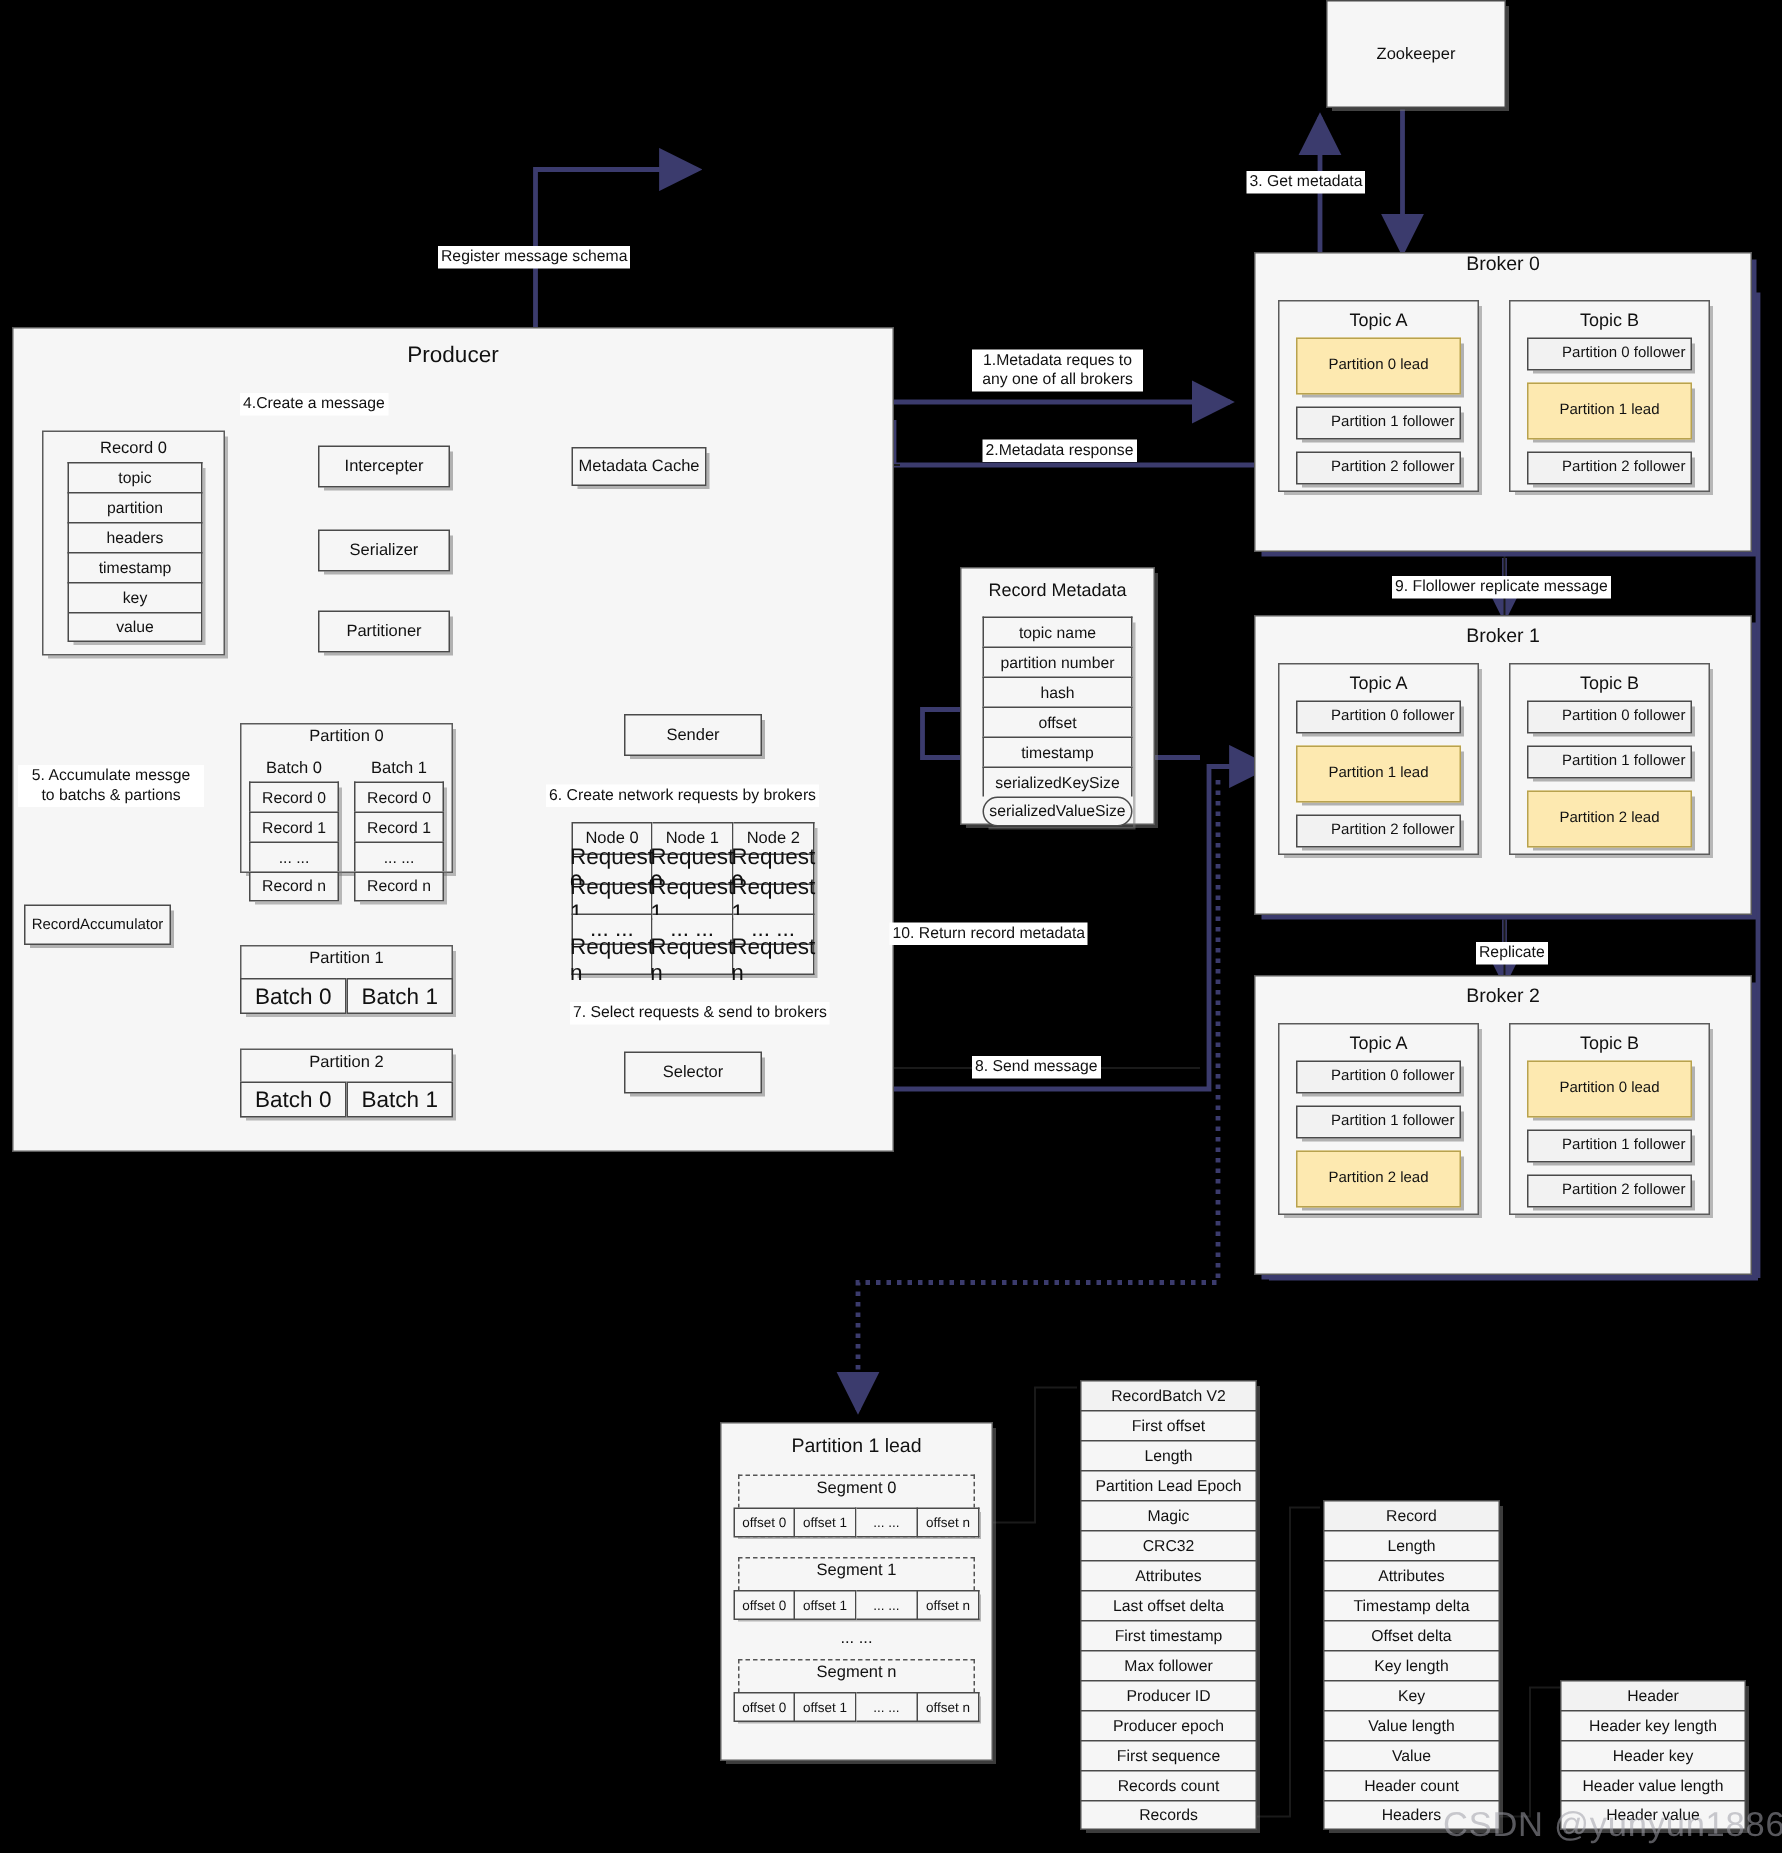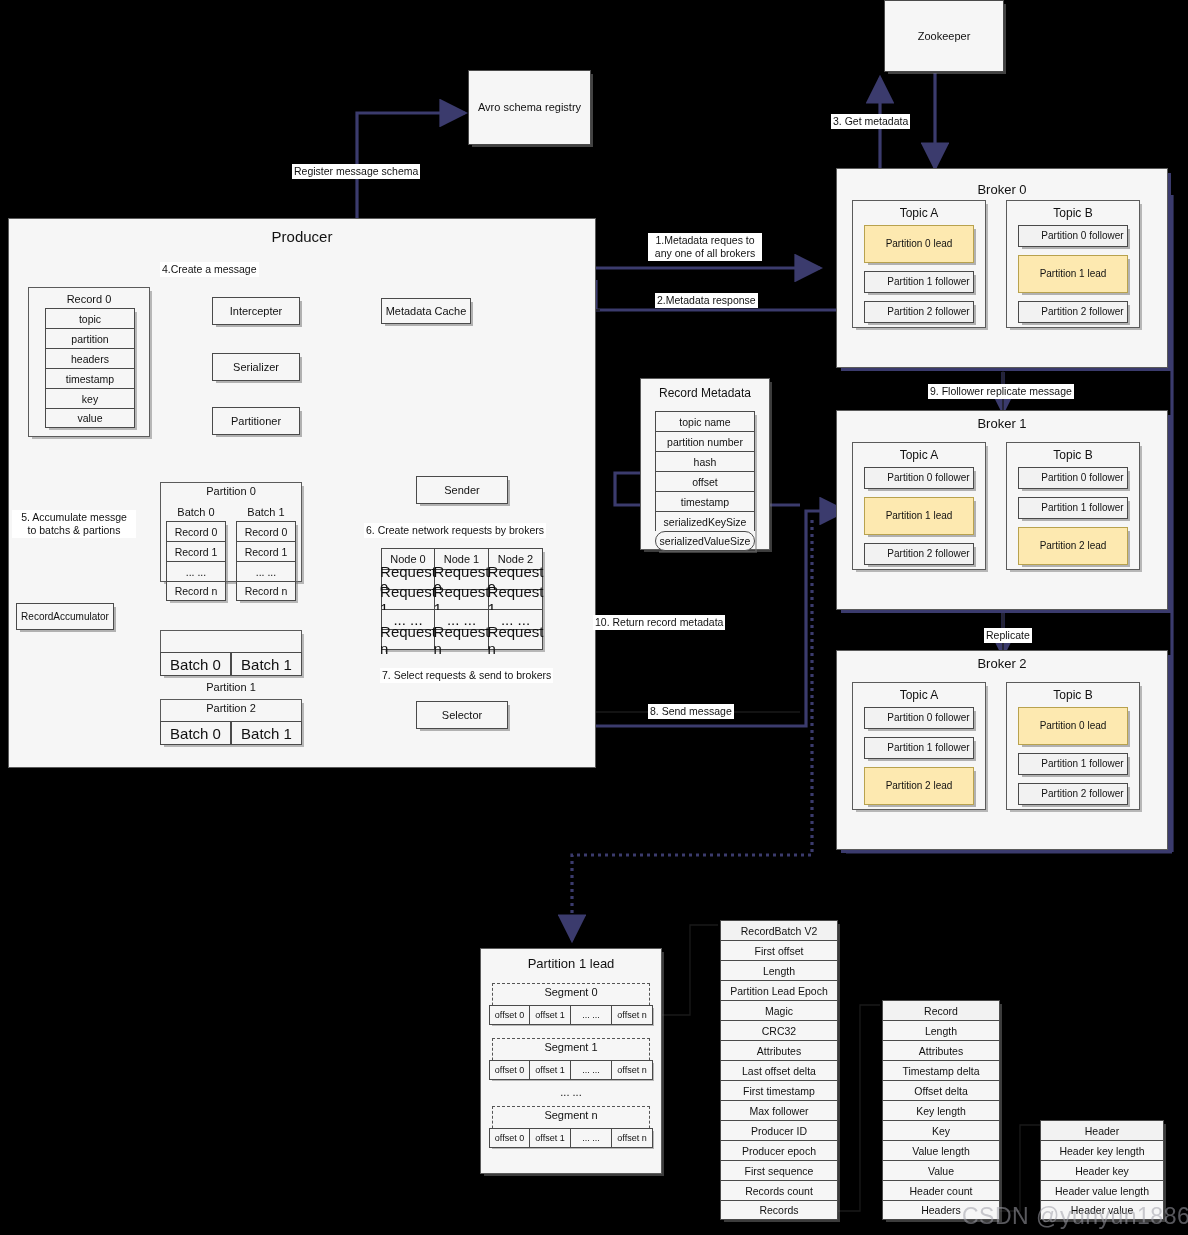--- a/index.html
+++ b/index.html
@@ -113,23 +113,20 @@
       <path d="M838,1211 L860,1211 L860,1005 L880,1005"></path>
 
       <path d="M1000,1211 L1020,1211 L1020,1125 L1040,1125"></path>
     </g>
   </svg>
 
   <div class="box" style="left:884px;top:0px;width:120px;height:72px;">
     <span>Zookeeper</span>
   </div>
 
-  <div class="box" style="left:468px;top:70px;width:123px;height:75px;">
-    <span>Avro schema registry</span>
-  </div>
 
   <div class="lbl" style="left:292px;top:164px;">Register message schema</div>
   <div class="lbl" style="left:831px;top:114px;">3. Get metadata</div>
 
   <div class="container" style="left:8px;top:218px;width:588px;height:550px;">
   </div>
   <div class="title" style="left:8px;top:228px;width:588px;font-size:15px;">Producer</div>
 
   <div class="container" style="left:28px;top:287px;width:122px;height:150px;box-shadow:3px 3px 0 -1px rgba(120,120,120,.5);"></div>
   <div class="title" style="left:28px;top:293px;width:122px;font-size:11px;">Record 0</div>
@@ -178,21 +175,21 @@
       <div class="row" style="height: 20px;">Record n</div>
     </div>
   <div class="fieldlist shadow" id="batch1-records" style="left:236px;top:521px;width:60px;">
       <div class="row" style="height: 20px;">Record 0</div>
       <div class="row" style="height: 20px;">Record 1</div>
       <div class="row" style="height: 20px;">... ...</div>
       <div class="row" style="height: 20px;">Record n</div>
     </div>
 
   <div class="container plain" style="left:160px;top:630px;width:142px;height:46px;box-shadow:3px 3px 0 -1px rgba(120,120,120,.5);"></div>
-  <div class="title" style="left:160px;top:633px;width:142px;font-size:11px;margin-top:48px;">Partition 1</div>
+  <div class="title" style="left:160px;top:633px;width:142px;font-size:11px;">Partition 1</div>
   <div class="gridcell" style="position:absolute;left:160px;top:652px;width:71px;height:24px;">Batch 0</div>
   <div class="gridcell" style="position:absolute;left:231px;top:652px;width:71px;height:24px;">Batch 1</div>
 
   <div class="container plain" style="left:160px;top:699px;width:142px;height:46px;box-shadow:3px 3px 0 -1px rgba(120,120,120,.5);"></div>
   <div class="title" style="left:160px;top:702px;width:142px;font-size:11px;">Partition 2</div>
   <div class="gridcell" style="position:absolute;left:160px;top:721px;width:71px;height:24px;">Batch 0</div>
   <div class="gridcell" style="position:absolute;left:231px;top:721px;width:71px;height:24px;">Batch 1</div>
 
   <div class="box" style="left:416px;top:476px;width:92px;height:28px;">
     <span>Sender</span>
@@ -251,21 +248,21 @@
     <span>any one of all brokers</span>
   </div>
   <div class="lbl" style="left:655px;top:293px;">2.Metadata response</div>
   <div class="lbl" style="left:593px;top:615px;">10. Return record metadata</div>
   <div class="lbl" style="left:648px;top:704px;">8. Send message</div>
   <div class="lbl" style="left:928px;top:384px;">9. Flollower replicate message</div>
   <div class="lbl" style="left:984px;top:628px;">Replicate</div>
 
   <div id="brokers-host">
       <div class="container" style="left: 836px; top: 168px; width: 332px; height: 200px; box-shadow: rgb(59, 59, 109) 4px 4px 0px -1px;"></div>
-      <div class="title" style="left: 836px; top: 182px; width: 332px; font-size: 13px;">Broker 0</div>
+      <div class="title" style="left: 836px; top: 168px; width: 332px; font-size: 13px;">Broker 0</div>
       <div class="container" style="left: 852px; top: 200px; width: 134px; height: 128px; box-shadow: rgba(120, 120, 120, 0.5) 3px 3px 0px -1px;"></div>
       <div class="title" style="left: 852px; top: 206px; width: 134px; font-size: 12px;">Topic A</div>
       <div class="box yellow" style="left: 864px; top: 225px; width: 110px; height: 38px; font-size: 10px;">
         <span>Partition 0 lead</span>
       </div>
       <div class="box grey" style="left: 864px; top: 271px; width: 110px; height: 22px; font-size: 10px;">
         <span>Partition 1 follower</span>
       </div>
       <div class="box grey" style="left: 864px; top: 301px; width: 110px; height: 22px; font-size: 10px;">
         <span>Partition 2 follower</span>

